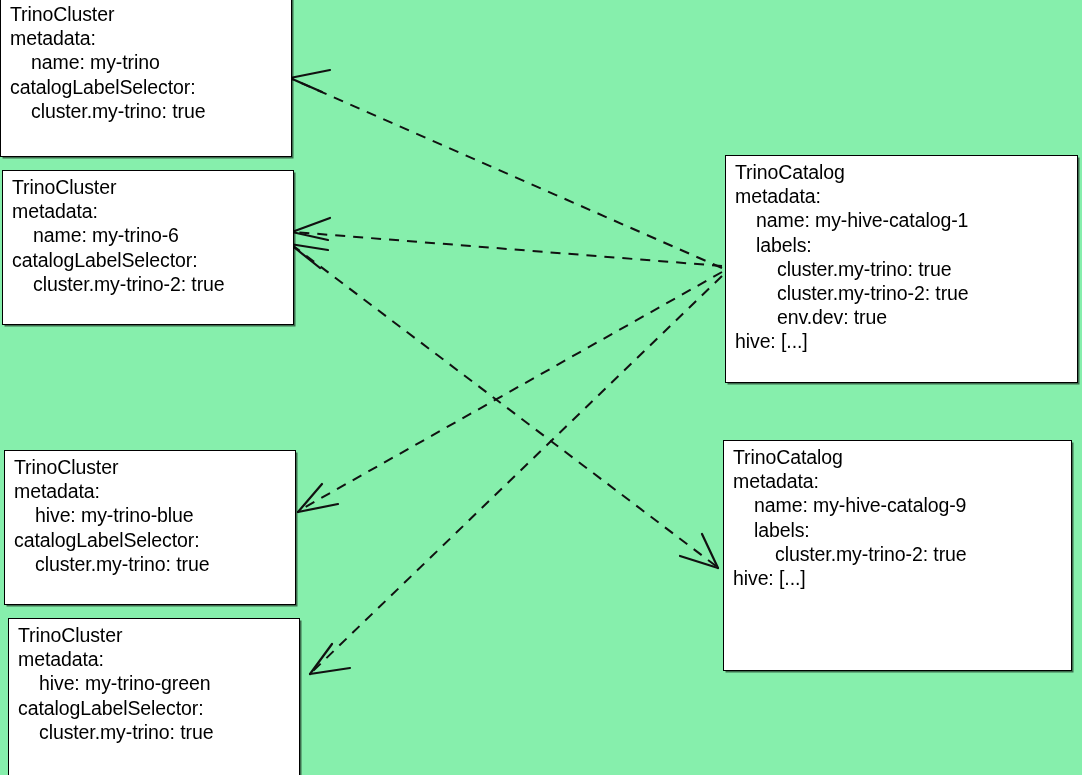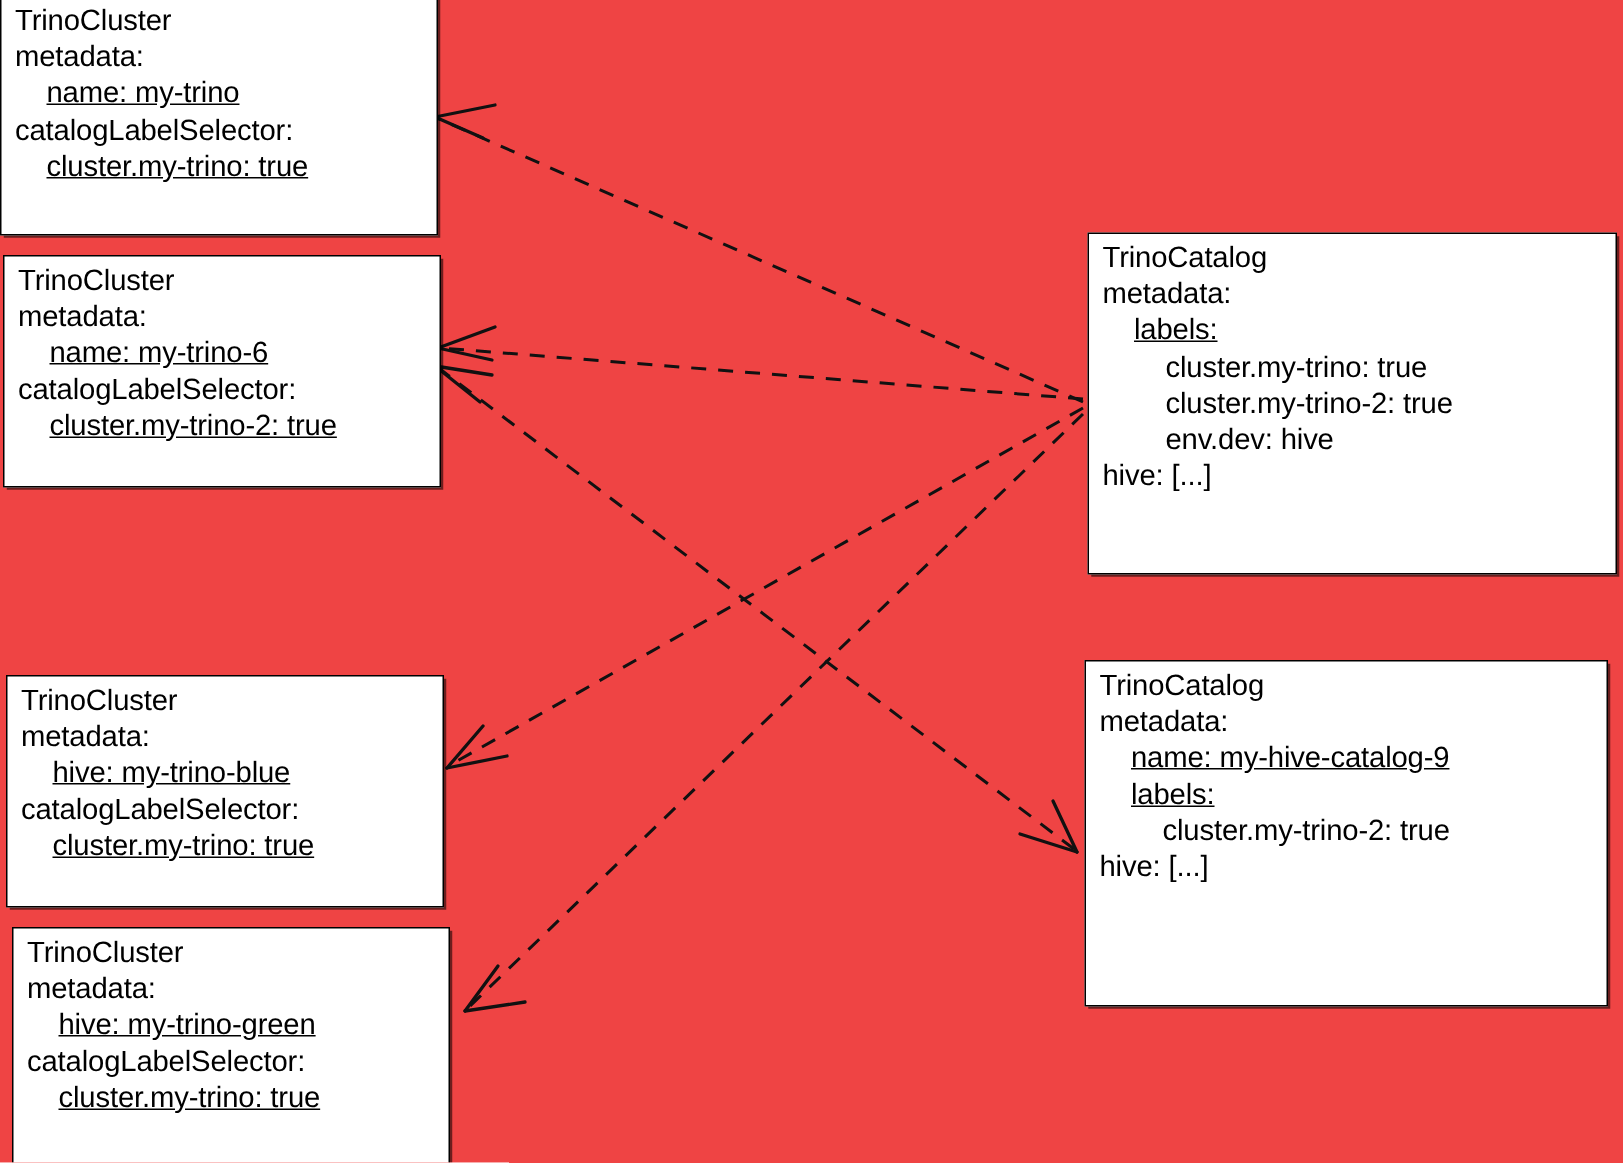--- a/index.html
+++ b/index.html
@@ -4,42 +4,42 @@
 <style>
   html, body {
     margin: 0;
     padding: 0;
     background: #ffffff;
   }
   #canvas {
     position: relative;
     width: 1082px;
     height: 775px;
-    background: #ef4444;
+    background: #86efac;
     overflow: hidden;
     font-family: "Liberation Sans", sans-serif;
   }
   .box {
     position: absolute;
     box-sizing: border-box;
     background: #ffffff;
     border: 1.6px solid #000000;
     box-shadow: 2px 2px 0 -0.5px rgba(0,0,0,0.55);
     padding: 4px 8px 4px 9px;
     z-index: 2;
   }
   .line {
     display: block;
     font-size: 19.5px;
     line-height: 24.2px;
     color: #000000;
     white-space: pre;
     letter-spacing: -0.1px;
   }
-  .indent1 { padding-left: 21px; text-decoration: underline; }
+  .indent1 { padding-left: 21px; }
   .indent2 { padding-left: 42px; }
   svg.edges {
     position: absolute;
     left: 0;
     top: 0;
     width: 1082px;
     height: 775px;
     z-index: 1;
     overflow: visible;
   }
@@ -124,24 +124,25 @@
     <span class="line">TrinoCluster</span>
     <span class="line">metadata:</span>
     <span class="line indent1">hive: my-trino-green</span>
     <span class="line">catalogLabelSelector:</span>
     <span class="line indent1">cluster.my-trino: true</span>
   </div>
 
   <div class="box" style="left:725px; top:155px; width:353px; height:228px;">
     <span class="line">TrinoCatalog</span>
     <span class="line">metadata:</span>
+    <span class="line indent1">name: my-hive-catalog-1</span>
     <span class="line indent1">labels:</span>
     <span class="line indent2">cluster.my-trino: true</span>
     <span class="line indent2">cluster.my-trino-2: true</span>
-    <span class="line indent2">env.dev: hive</span>
+    <span class="line indent2">env.dev: true</span>
     <span class="line">hive: [...]</span>
   </div>
 
   <div class="box" style="left:723px; top:440px; width:349px; height:231px;">
     <span class="line">TrinoCatalog</span>
     <span class="line">metadata:</span>
     <span class="line indent1">name: my-hive-catalog-9</span>
     <span class="line indent1">labels:</span>
     <span class="line indent2">cluster.my-trino-2: true</span>
     <span class="line">hive: [...]</span>

